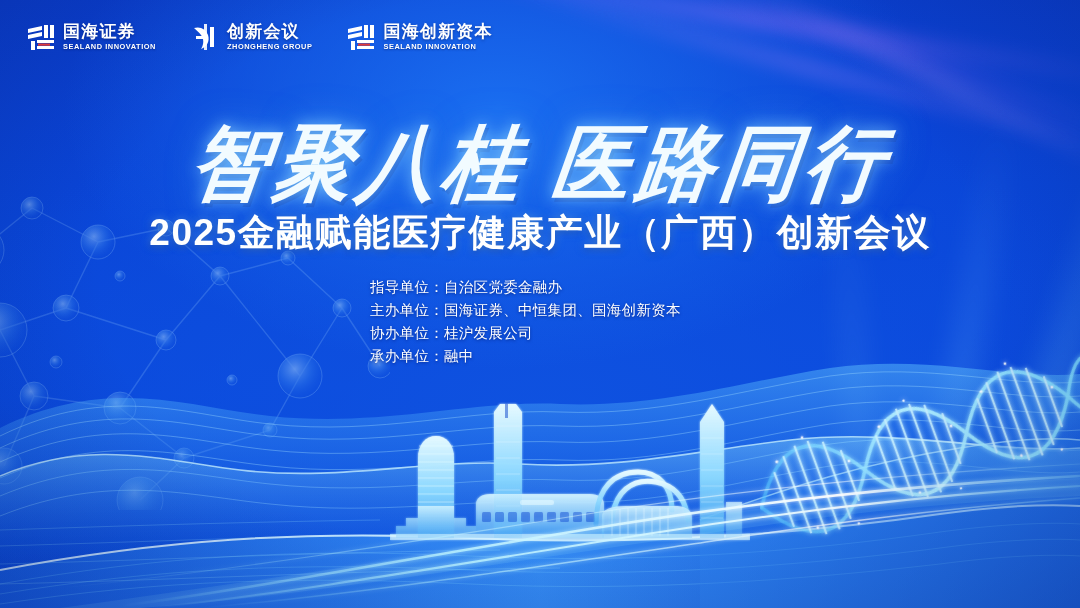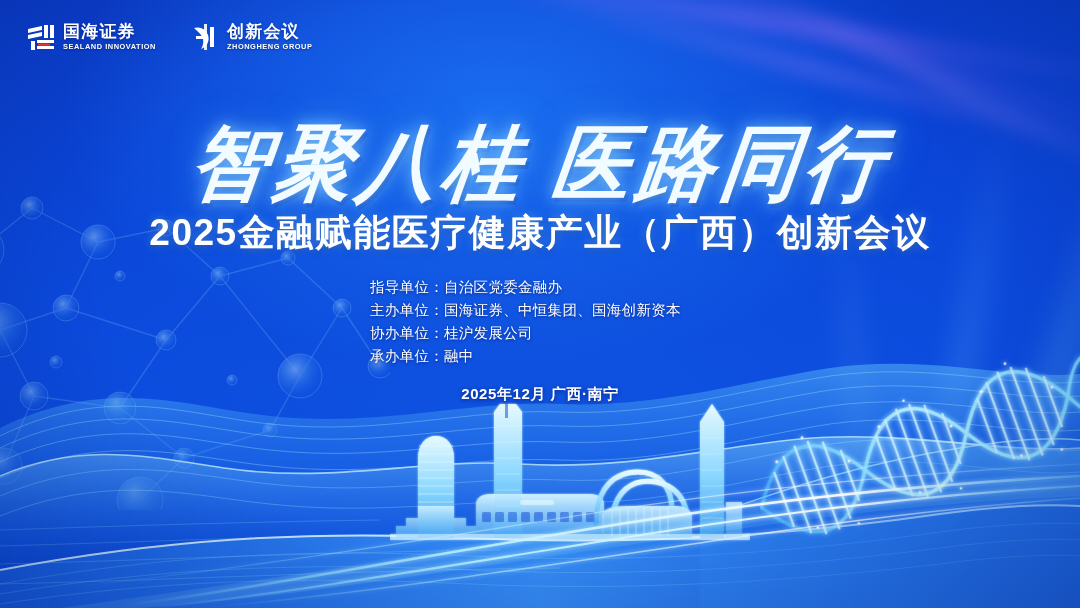--- a/index.html
+++ b/index.html
@@ -508,20 +508,40 @@
             <path d="M6,14 L13,14 L13,17 L6,17 Z"></path>
           </g>
         </svg>
       </span>
       <span class="logo-text">
         <span class="logo-cn">创新会议</span>
         <span class="logo-en">ZHONGHENG GROUP</span>
       </span>
     </div>
 
+    <div class="logo">
+      <span class="logo-mark">
+        <svg viewBox="0 0 30 30" xmlns="http://www.w3.org/2000/svg">
+          <g fill="#ffffff">
+            <path d="M2,7 L16,4 L16,8 L2,11 Z"></path>
+            <path d="M18,3 L22,3 L22,16 L18,16 Z"></path>
+            <path d="M24,3 L28,3 L28,16 L24,16 Z"></path>
+            <path d="M2,13 L16,10 L16,14 L2,17 Z"></path>
+            <path d="M5,19 L9,19 L9,28 L5,28 Z"></path>
+            <path d="M11,18 L28,18 L28,21 L11,21 Z"></path>
+            <path d="M11,24 L28,24 L28,27 L11,27 Z"></path>
+          </g>
+          <rect x="12" y="21.5" width="12" height="2.2" fill="#e03a3a"></rect>
+        </svg>
+      </span>
+      <span class="logo-text">
+        <span class="logo-cn">国海创新资本</span>
+        <span class="logo-en">SEALAND INNOVATION</span>
+      </span>
+    </div>
 
   </div>
 
   <div class="headline">
     <span class="calligraphy"><span>智聚八桂</span><span class="gap"></span><span>医路同行</span></span>
   </div>
 
   <div class="subtitle">
     <span>2025金融赋能医疗健康产业（广西）创新会议</span>
   </div>
@@ -538,17 +558,14 @@
     <div class="org-row">
       <span class="org-label">协办单位：</span>
       <span class="org-value">桂沪发展公司</span>
     </div>
     <div class="org-row">
       <span class="org-label">承办单位：</span>
       <span class="org-value">融中</span>
     </div>
   </div>
 
-  <div class="datetime">
-    <span>2025年12月  广西·南宁</span>
-  </div>
 
 </div>
 
 </body></html>

